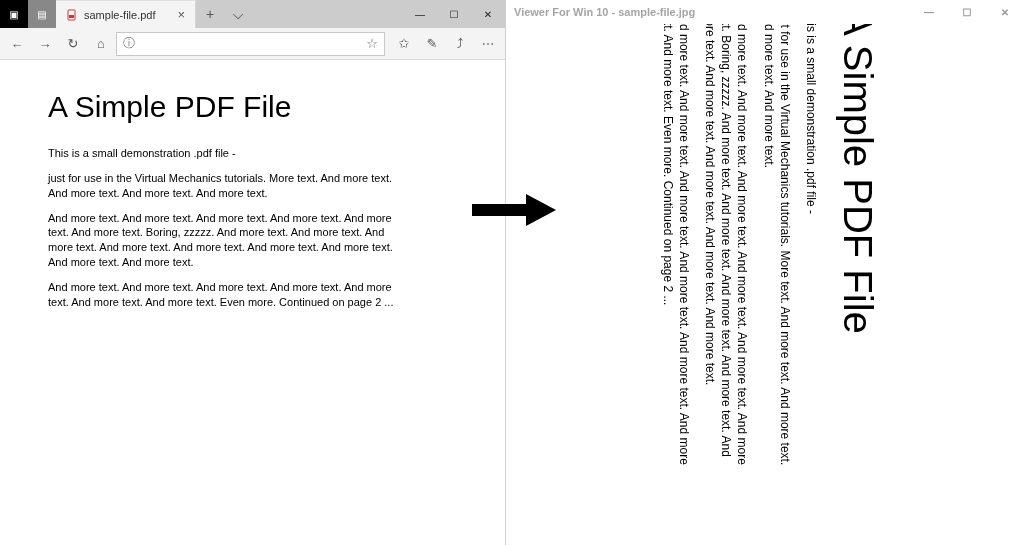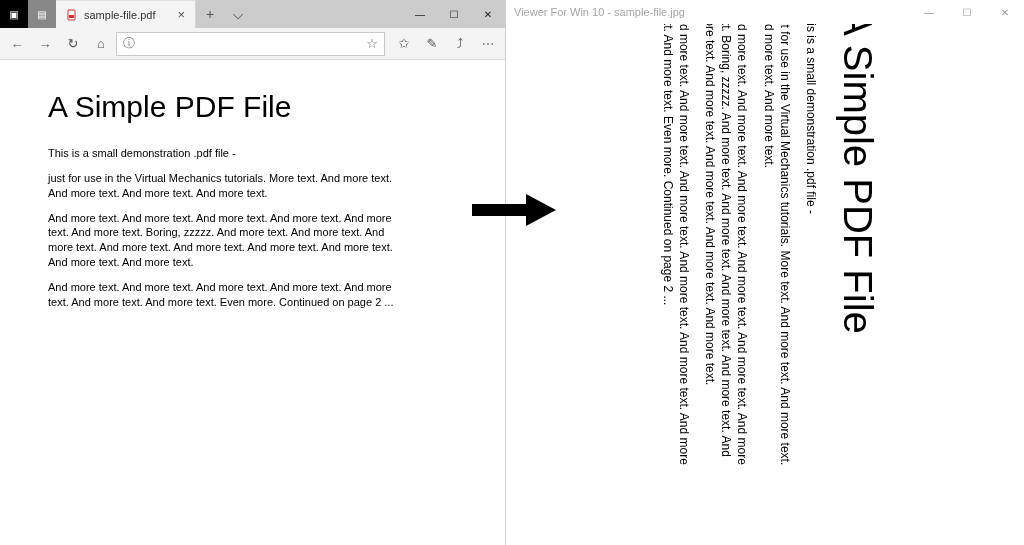--- a/index.html
+++ b/index.html
@@ -30,21 +30,21 @@
 
   .left-page { flex: 1; background: #fff; padding: 30px 30px 0 48px; overflow: hidden; }
   .doc-title { font-family: Arial, Helvetica, sans-serif; font-size: 30px; font-weight: 400; margin-bottom: 22px; }
   .doc-body { font-family: Arial, Helvetica, sans-serif; font-size: 11px; line-height: 1.35; color: #000; max-width: 360px; }
   .doc-body p { margin-bottom: 10px; }
 
   
   .arrow { position: absolute; top: 192px; left: 470px; z-index: 50; }
 
   
-  .viewer-titlebar { height: 24px; display: flex; align-items: center; font-size: 11px; color: #a5a5a5; padding-left: 8px; background: #fff; }
+  .viewer-titlebar { height: 24px; display: flex; align-items: center; font-size: 11px; color: #a5a5a5; padding-left: 8px; background: #fff; font-weight: bold; }
   .viewer-titlebar .spacer { flex: 1; }
   .vwin-btn { width: 38px; height: 24px; display: flex; align-items: center; justify-content: center; font-size: 10px; color: #999; }
   .viewer-body { flex: 1; display: flex; align-items: flex-start; justify-content: center; padding-top: 20px; overflow: hidden; }
   .rotated-wrap { transform: rotate(90deg); transform-origin: center center; width: 460px; margin-top: 80px; }
   .rotated-wrap .doc-title { font-size: 40px; margin-bottom: 16px; }
   .rotated-wrap .doc-body { font-size: 12px; max-width: 460px; }
 </style>
 </head>
 <body>
 

